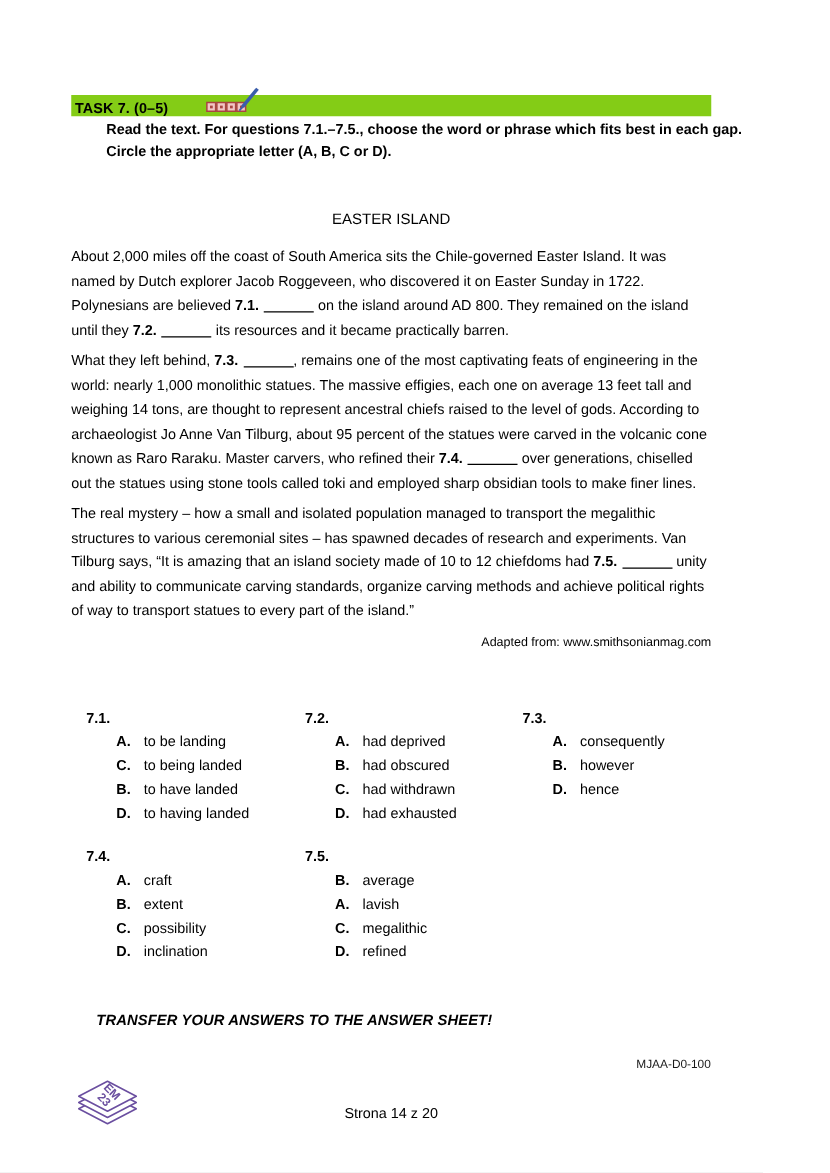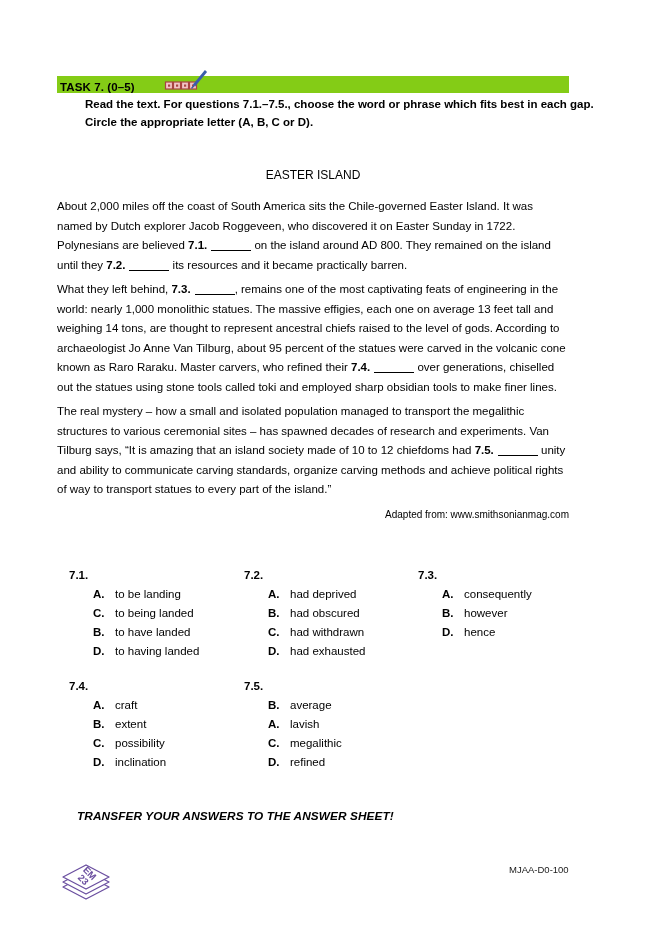--- a/index.html
+++ b/index.html
@@ -42,21 +42,21 @@
   .opt { padding-left:24px; }
   .opt .letter { display:inline-block; width:22px; font-weight:700; }
 
   .transfer {
     position:absolute; top:809px; left:0;
     font-weight:700; font-style:italic; font-size:11.8px; letter-spacing:0.1px;margin-left:20px;
   }
 
   .logo { position:absolute; left:2px; top:861px; }
   .page-label { position:absolute; top:885px; left:0; width:512px; text-align:center; font-size:11.5px; }
-  .exam-code { position:absolute; top:864px; left:452px; font-size:9.5px; color:#1a1a1a; }
+  .exam-code { position:absolute; top:846px; left:452px; font-size:9.5px; color:#1a1a1a; }
 </style>
 </head>
 <body>
 
 <div class="page">
   <div class="content">
 
     <div class="task-bar">
       <span class="task-title">TASK 7. (0–5)</span>
       <svg class="icon-sheet" width="46" height="27" viewBox="0 0 46 27">
@@ -144,16 +144,17 @@
         <path d="M27 14 L50 26 L27 38 L4 26 Z"></path>
         <path d="M27 9 L50 21 L27 33 L4 21 Z"></path>
         <path d="M27 4 L50 16 L27 28 L4 16 Z"></path>
       </g>
       <g transform="rotate(45 27 16)" fill="#6b4fa0" font-size="9.5" font-weight="bold" text-anchor="middle">
         <text x="27" y="14">EM</text>
         <text x="27" y="23">23</text>
       </g>
     </svg>
 
+    <div class="page-label">Strona 14 z 20</div>
     <div class="exam-code">MJAA-D0-100</div>
 
   </div>
 </div>
 
 </body></html>

